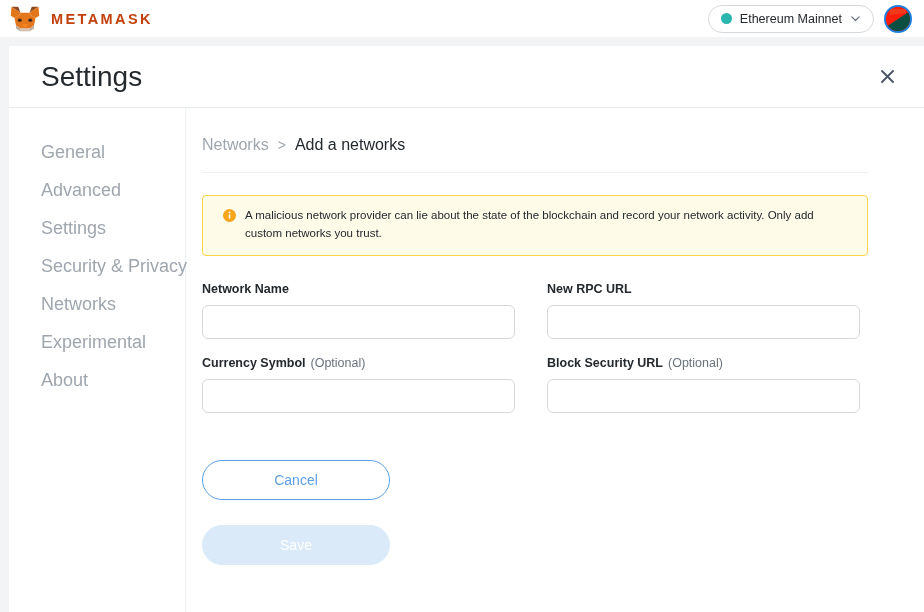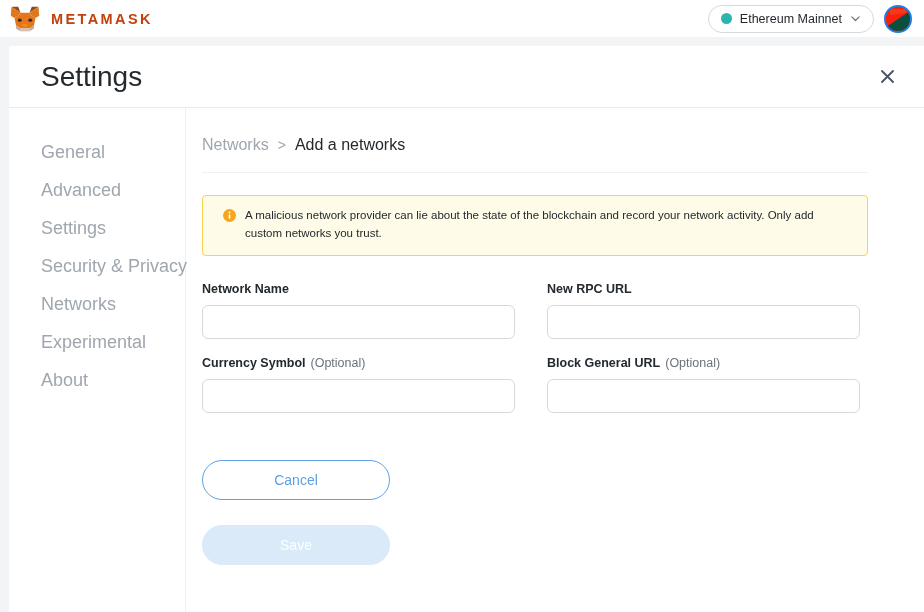--- a/index.html
+++ b/index.html
@@ -393,21 +393,21 @@
           <div>
             <div class="field-label">
               <span>Currency Symbol</span>
               <span class="label-optional">(Optional)</span>
             </div>
             <input class="text-input" type="text" placeholder="" style="">
           </div>
 
           <div>
             <div class="field-label">
-              <span>Block General URL</span>
+              <span>Block Security URL</span>
               <span class="label-optional">(Optional)</span>
             </div>
             <input class="text-input" type="text" placeholder="" style="">
           </div>
 
           <div></div>
         </div>
 
         <div class="actions">
           <button class="btn btn-cancel">Cancel</button>

